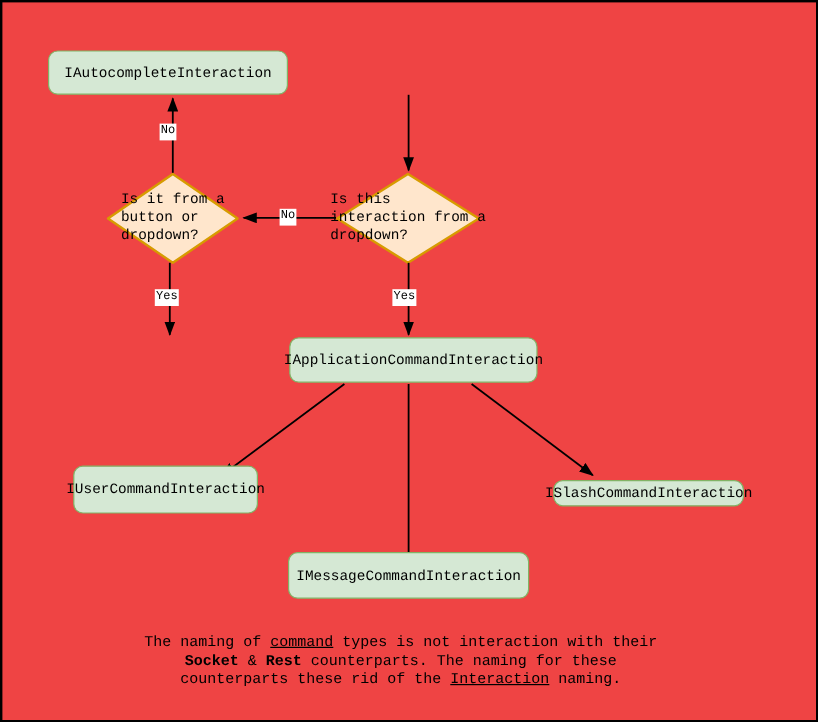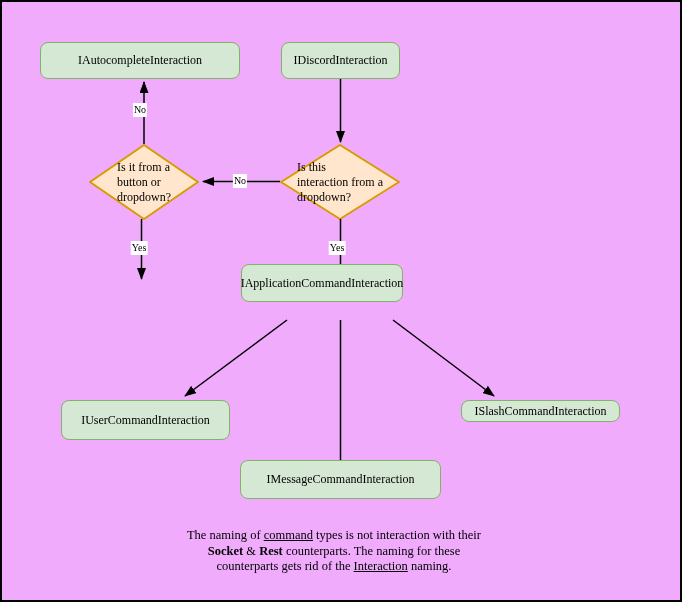--- a/index.html
+++ b/index.html
@@ -1,21 +1,21 @@
 <!DOCTYPE html>
 <html style="--node-fill: #d5e8d4; --node-border: #82b366; --decision-fill: #ffe6cc; --decision-border: #d79b00; --arrow: #000000;"><head>
 <meta charset="utf-8">
 <style>
   html, body { margin: 0; padding: 0; background: #fff; }
   .canvas {
     position: relative;
     width: 682px;
     height: 602px;
-    background: #f0abfc;
-    font-family: Liberation Serif, serif;
+    background: #ef4444;
+    font-family: Liberation Mono, monospace;
     color: #000;
     overflow: hidden;
   }
   .frame {
     position: absolute;
     inset: 0;
     border: 2px solid #000;
     pointer-events: none;
     z-index: 5;
   }
@@ -99,30 +99,27 @@
     <line x1="340.5" y1="219" x2="340.5" y2="279" marker-end="url(#arrow)"></line>
     <line x1="287" y1="320" x2="185" y2="396" marker-end="url(#arrow)"></line>
     <line x1="340.5" y1="320" x2="340.5" y2="477" marker-end="url(#arrow)"></line>
     <line x1="393" y1="320" x2="494" y2="396" marker-end="url(#arrow)"></line>
   </svg>
 
   <div class="node" style="left:40px; top:42px; width:200px; height:37px;">
     <span>IAutocompleteInteraction</span>
   </div>
 
-  <div class="node" style="left:281px; top:42px; width:119px; height:37px;">
-    <span>IDiscordInteraction</span>
-  </div>
 
 
-  <div class="node" style="left:241px; top:264px; width:162px; height:38px;">
+  <div class="node" style="left:241px; top:281px; width:207px; height:38px;">
     <span>IApplicationCommandInteraction</span>
   </div>
 
-  <div class="node" style="left:61px; top:400px; width:169px; height:40px;">
+  <div class="node" style="left:61px; top:388px; width:154px; height:40px;">
     <span>IUserCommandInteraction</span>
   </div>
 
   <div class="node" style="left:461px; top:400px; width:159px; height:22px;">
     <span>ISlashCommandInteraction</span>
   </div>
 
   <div class="node" style="left:240px; top:460px; width:201px; height:39px;">
     <span>IMessageCommandInteraction</span>
   </div>
@@ -145,18 +142,18 @@
   <span class="edge-label" style="left:337px; top:248px;">Yes</span>
 
   <div class="note">
     <div class="note-line">
       <span>The naming of </span><span class="u">command</span><span> types is not interaction with their</span>
     </div>
     <div class="note-line">
       <span class="b">Socket</span><span> &amp; </span><span class="b">Rest</span><span> counterparts. The naming for these</span>
     </div>
     <div class="note-line">
-      <span>counterparts gets rid of the </span><span class="u">Interaction</span><span> naming.</span>
+      <span>counterparts these rid of the </span><span class="u">Interaction</span><span> naming.</span>
     </div>
   </div>
 
   <div class="frame"></div>
 </div>
 
 </body></html>

